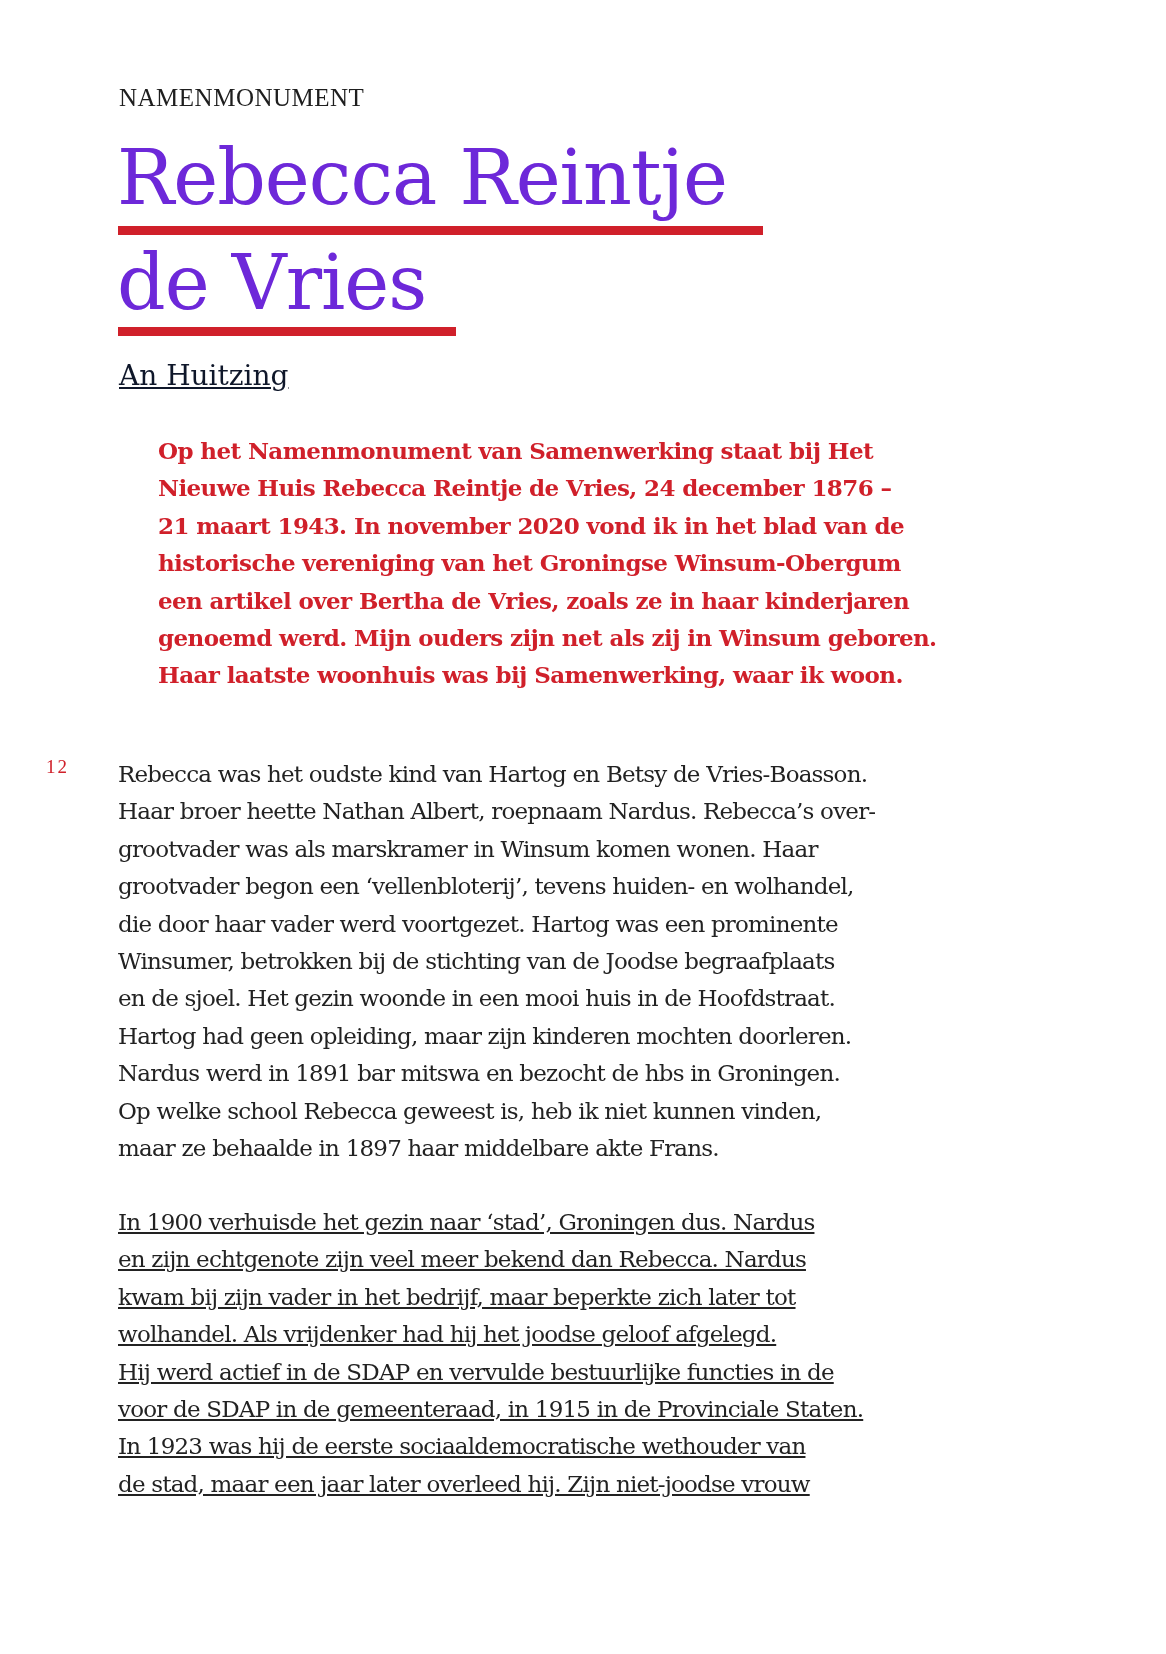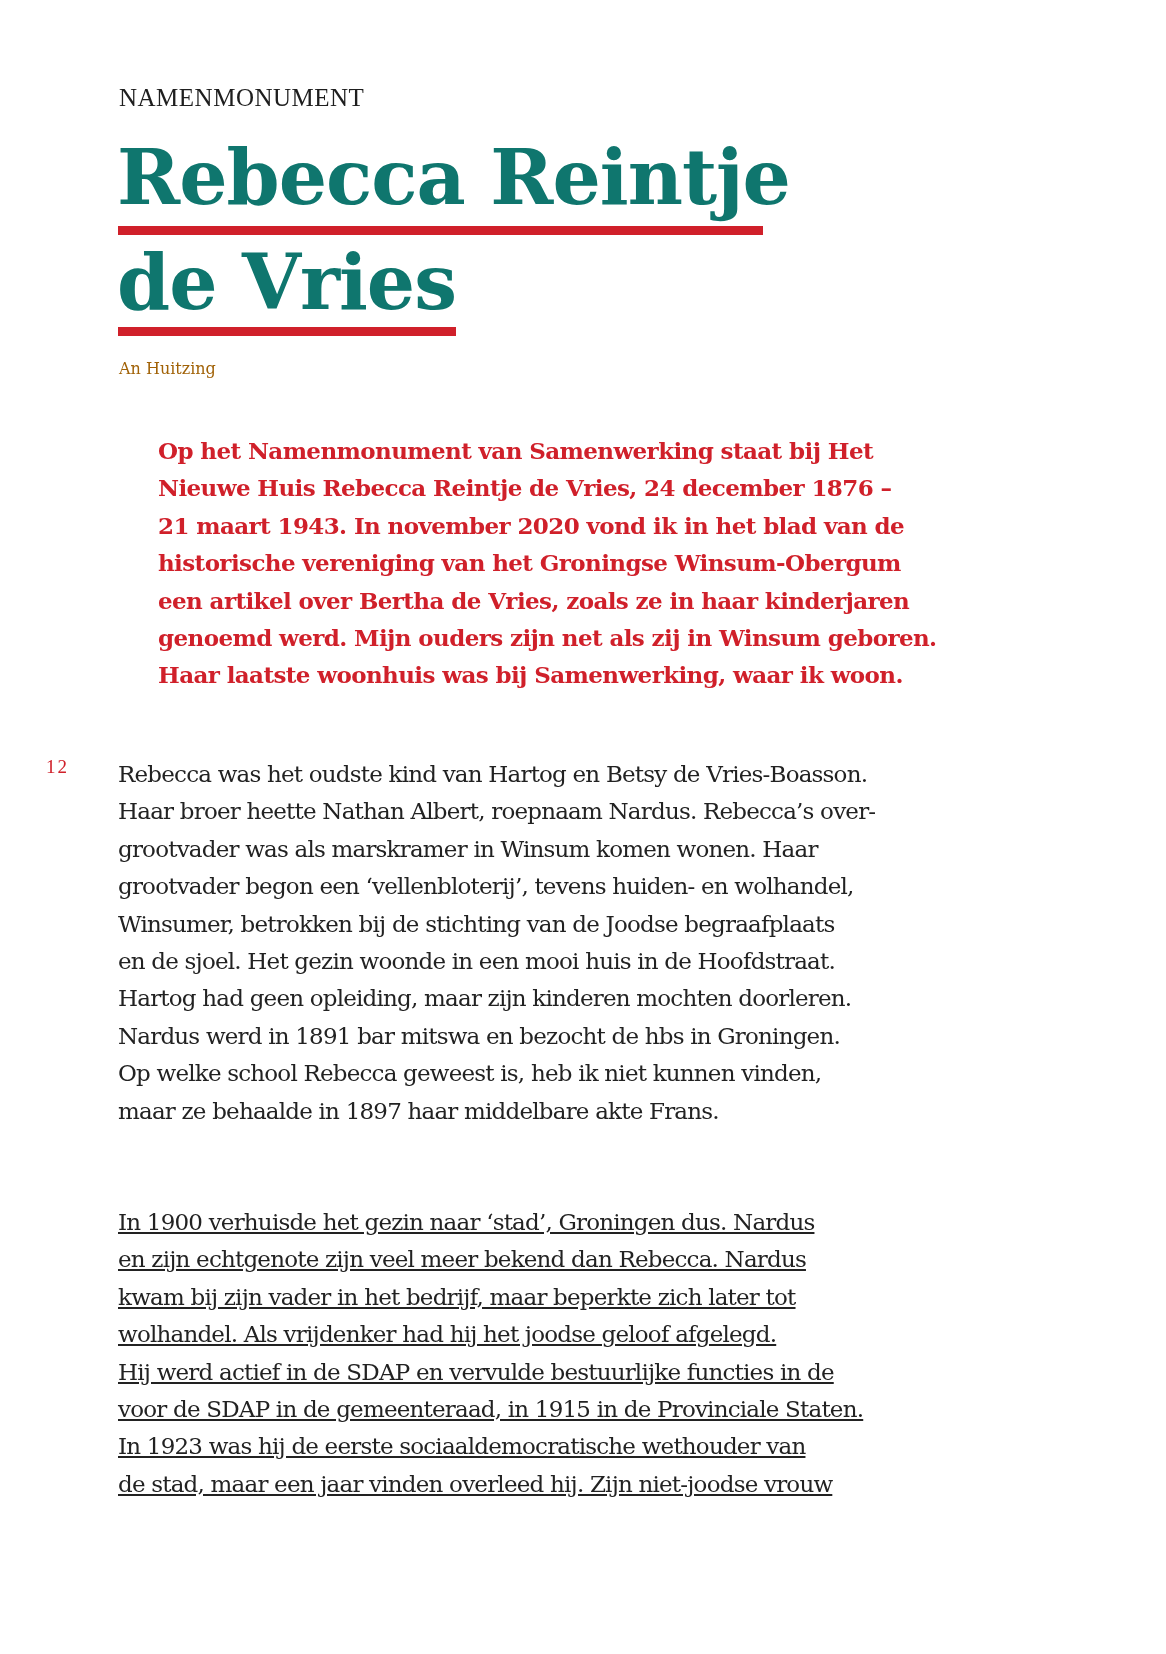--- a/index.html
+++ b/index.html
@@ -5,34 +5,34 @@
   html, body { margin: 0; padding: 0; background: #ffffff; }
   body { width: 1166px; height: 1654px; position: relative; overflow: hidden; }
   .page { position: absolute; left: 0; top: 0; width: 940px; height: 1654px; }
   .kicker {
     position: absolute; left: 119px; top: 84px;
     font-family: "Liberation Serif", serif; font-size: 25px; letter-spacing: 0.5px;
     color: #1e1e1e;
   }
   .title-line {
     position: absolute; left: 117px;
-    font-family: "DejaVu Serif", serif; font-weight: bold; font-size: 76px;
-    color: #0f766e; line-height: 1; letter-spacing: -1px;
+    font-family: "DejaVu Serif", serif; font-weight: normal; font-size: 76px;
+    color: #6d28d9; line-height: 1; letter-spacing: -1px;
     white-space: nowrap;
   }
   .title-line.l1 { top: 140px; }
   .title-line.l2 { top: 245px; }
   .rule {
     position: absolute; left: 118px; height: 9px; background: #d0202a;
   }
   .rule.r1 { top: 226px; width: 645px; }
   .rule.r2 { top: 327px; width: 338px; }
   .author {
     position: absolute; left: 119px; top: 359px;
-    font-family: "DejaVu Serif", serif; font-size: 16px; color: #a16207;
+    font-family: "DejaVu Serif", serif; font-size: 28px; color: #0f172a; text-decoration: underline;
   }
   .intro {
     position: absolute; left: 158px; top: 432px; width: 860px;
     font-family: "DejaVu Serif", serif; font-weight: bold; font-size: 23px;
     color: #d0202a; line-height: 37.4px; letter-spacing: -0.6px;
   }
   .intro div, .body-text div { white-space: nowrap; }
   .page-num {
     position: absolute; left: 46px; top: 756px;
     font-family: "Liberation Serif", serif; font-size: 19px;
@@ -70,32 +70,33 @@
     <div>Haar laatste woonhuis was bij Samenwerking, waar ik woon.</div>
   </div>
 
   <div class="page-num">12</div>
 
   <div class="body-text p1">
     <div>Rebecca was het oudste kind van Hartog en Betsy de Vries-Boasson.</div>
     <div>Haar broer heette Nathan Albert, roepnaam Nardus. Rebecca’s over-</div>
     <div>grootvader was als marskramer in Winsum komen wonen. Haar</div>
     <div>grootvader begon een ‘vellenbloterij’, tevens huiden- en wolhandel,</div>
+    <div>die door haar vader werd voortgezet. Hartog was een prominente</div>
     <div>Winsumer, betrokken bij de stichting van de Joodse begraafplaats</div>
     <div>en de sjoel. Het gezin woonde in een mooi huis in de Hoofdstraat.</div>
     <div>Hartog had geen opleiding, maar zijn kinderen mochten doorleren.</div>
     <div>Nardus werd in 1891 bar mitswa en bezocht de hbs in Groningen.</div>
     <div>Op welke school Rebecca geweest is, heb ik niet kunnen vinden,</div>
     <div>maar ze behaalde in 1897 haar middelbare akte Frans.</div>
   </div>
 
   <div class="body-text p2">
     <div>In 1900 verhuisde het gezin naar ‘stad’, Groningen dus. Nardus</div>
     <div>en zijn echtgenote zijn veel meer bekend dan Rebecca. Nardus</div>
     <div>kwam bij zijn vader in het bedrijf, maar beperkte zich later tot</div>
     <div>wolhandel. Als vrijdenker had hij het joodse geloof afgelegd.</div>
     <div>Hij werd actief in de SDAP en vervulde bestuurlijke functies in de</div>
     <div>voor de SDAP in de gemeenteraad, in 1915 in de Provinciale Staten.</div>
     <div>In 1923 was hij de eerste sociaaldemocratische wethouder van</div>
-    <div>de stad, maar een jaar vinden overleed hij. Zijn niet-joodse vrouw</div>
+    <div>de stad, maar een jaar later overleed hij. Zijn niet-joodse vrouw</div>
   </div>
 
 </div>
 
 </body></html>

